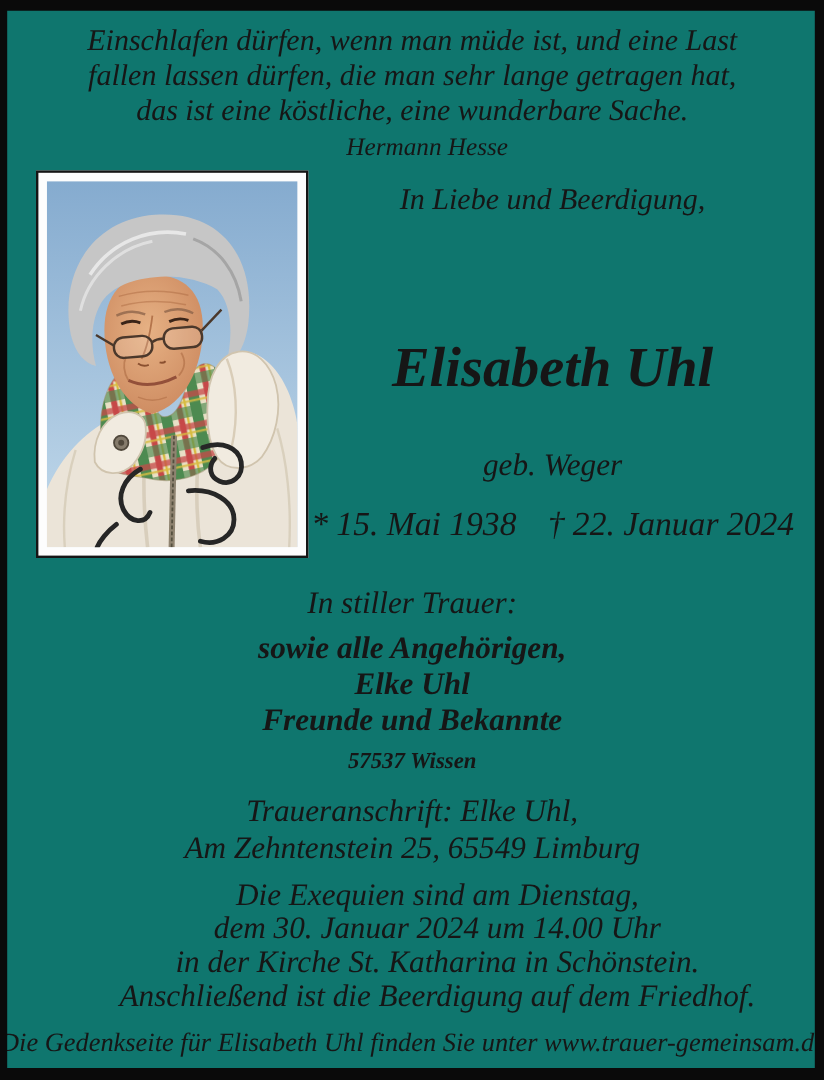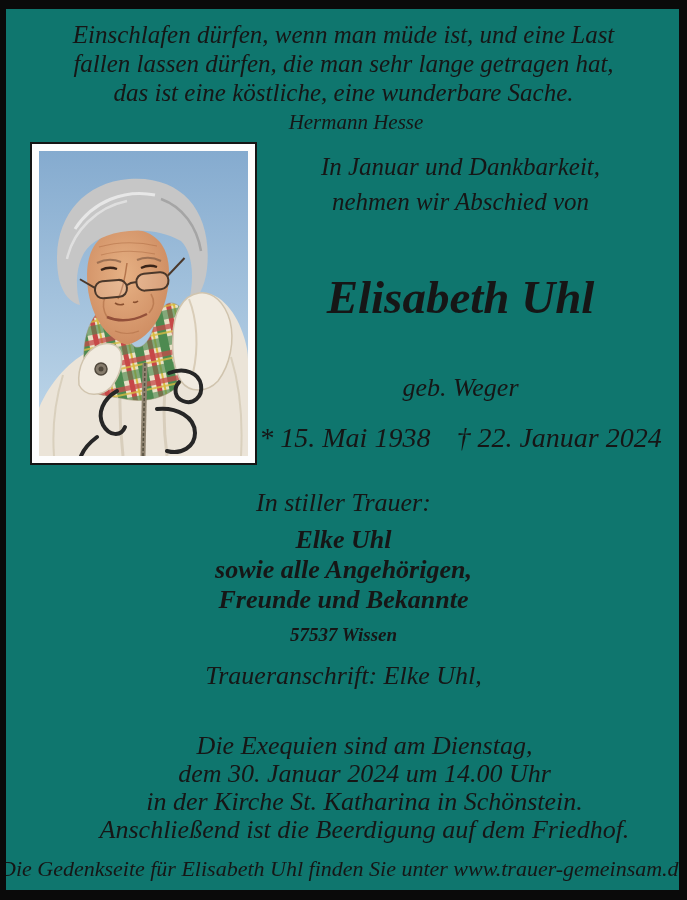--- a/index.html
+++ b/index.html
@@ -16,21 +16,21 @@
   .abs{position:absolute;left:0;right:0;text-align:center;}
   .quote{top:20px;font-size:25px;line-height:29px;}
   .attribution{top:110px;font-size:21px;padding-left:25px;}
   .photo-frame{
     position:absolute;left:30px;top:142px;width:209px;height:305px;
     border:2px solid #151515;padding:7px;background:#fdfdfd;
   }
   .photo-frame svg{display:block;}
   .right-col{position:absolute;left:254px;width:413px;text-align:center;}
   .intro{top:149px;font-size:25px;line-height:35px;}
-  .name{top:272px;font-size:47px;line-height:1.1;font-weight:700;}
+  .name{top:282px;font-size:47px;line-height:1.1;font-weight:700;}
   .birth-name{top:373px;font-size:26px;}
   .dates{top:422px;font-size:28px;display:flex;justify-content:center;column-gap:26px;}
   .trauer-heading{top:488px;font-size:26px;}
   .mourners{top:525px;font-size:26px;line-height:30px;font-weight:700;}
   .city{top:624px;font-size:19px;font-weight:700;}
   .address{top:660px;font-size:26px;line-height:31px;}
   .service{top:732px;font-size:26px;line-height:28px;margin-left:42px;}
   .footer{top:856px;font-size:22px;white-space:nowrap;}
 </style>
 </head>
@@ -141,40 +141,40 @@
       <g fill="none" stroke-width="4" stroke-linecap="round" stroke="#262626">
         <path d="M 130,222 C 146,216 160,222 162,234 C 164,246 154,254 144,250 C 136,247 134,238 140,231"></path>
         <path d="M 118,258 C 138,256 156,266 156,282 C 156,296 142,304 128,300"></path>
         <path d="M 78,240 C 64,248 58,262 64,274 C 70,285 82,286 86,276"></path>
         <path d="M 58,286 C 50,292 44,300 42,305"></path>
       </g>
     </svg>
   </div>
 
   <div class="right-col intro">
-    <div>In Januar und Dankbarkeit,</div>
-    <div>nehmen wir Abschied von</div>
+    <div>In Liebe und Beerdigung,</div>
   </div>
   <div class="right-col name">Elisabeth Uhl</div>
   <div class="right-col birth-name">geb. Weger</div>
   <div class="right-col dates">
     <span>* 15. Mai 1938</span>
     <span>† 22. Januar 2024</span>
   </div>
 
   <div class="abs trauer-heading">In stiller Trauer:</div>
   <div class="abs mourners">
+    <div>sowie alle Angehörigen,</div>
     <div>Elke Uhl</div>
-    <div>sowie alle Angehörigen,</div>
     <div>Freunde und Bekannte</div>
   </div>
 
   <div class="abs city">57537 Wissen</div>
   <div class="abs address">
     <div>Traueranschrift: Elke Uhl,</div>
+    <div>Am Zehntenstein 25, 65549 Limburg</div>
   </div>
 
   <div class="abs service">
     <div>Die Exequien sind am Dienstag,</div>
     <div>dem 30. Januar 2024 um 14.00 Uhr</div>
     <div>in der Kirche St. Katharina in Schönstein.</div>
     <div>Anschließend ist die Beerdigung auf dem Friedhof.</div>
   </div>
 
   <div class="abs footer">Die Gedenkseite für Elisabeth Uhl finden Sie unter www.trauer-gemeinsam.de</div>

